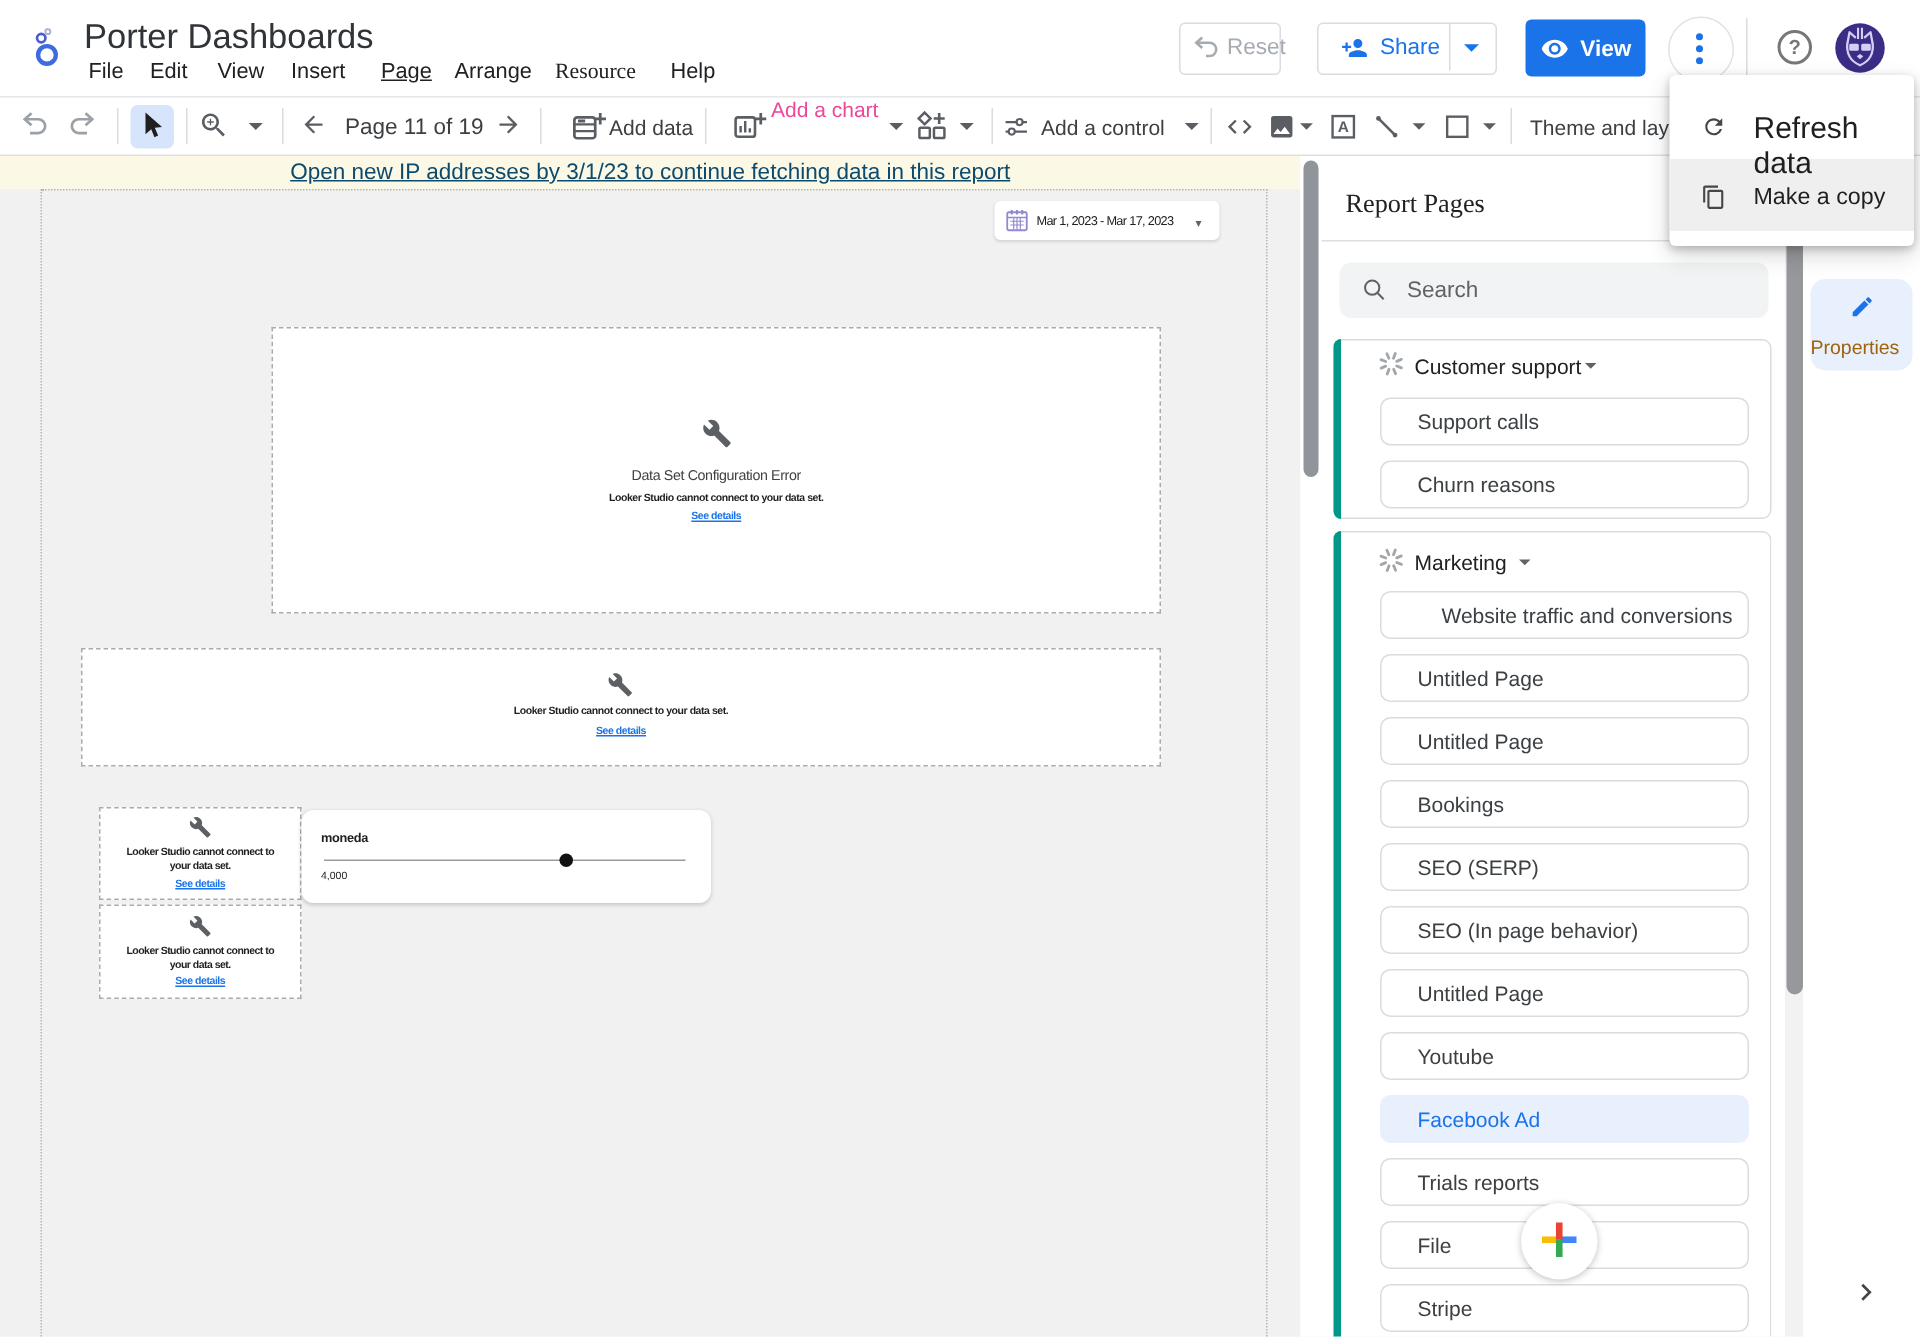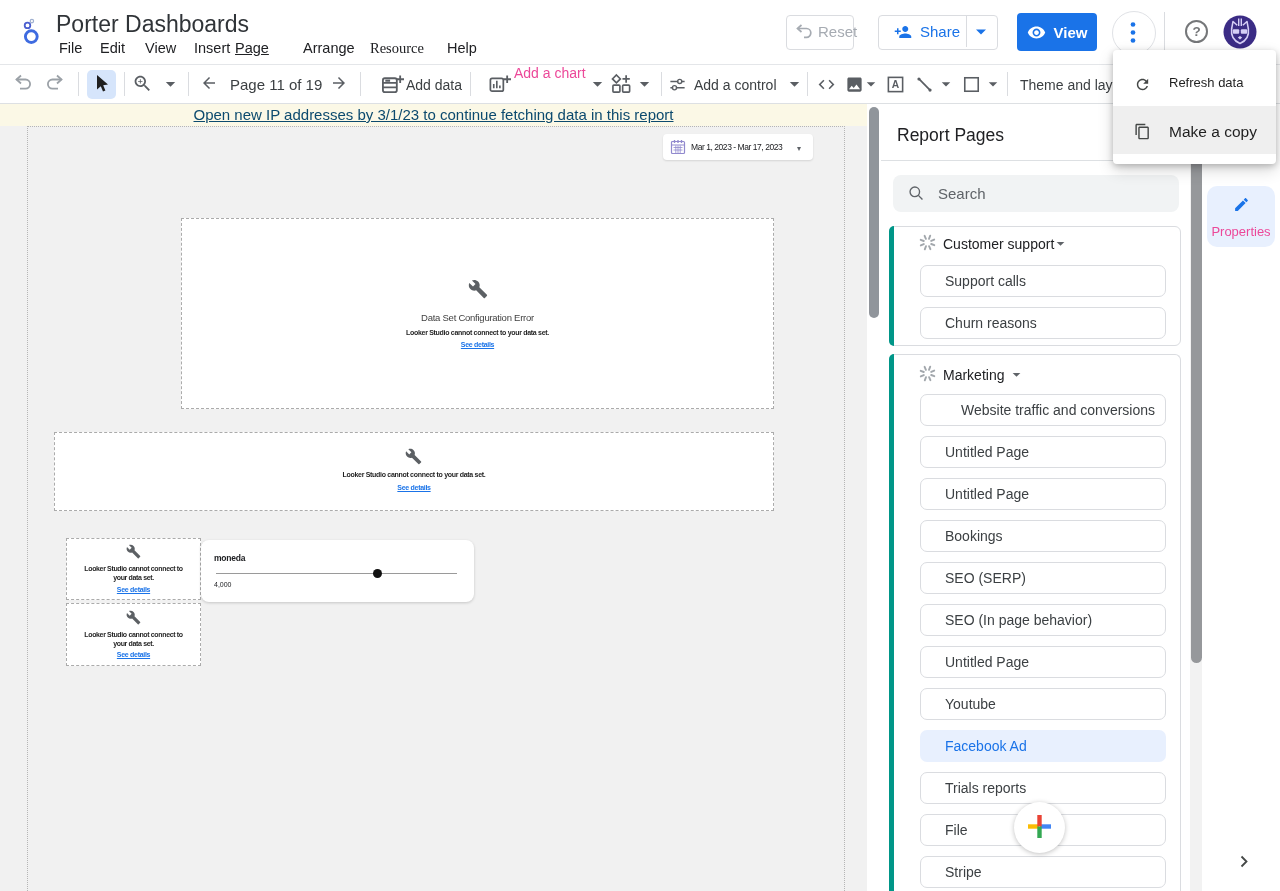--- a/index.html
+++ b/index.html
@@ -18,21 +18,21 @@
   <circle cx="13.9" cy="9.1" r="1.7" fill="none" stroke="#9fb0d0" stroke-width="1.2"></circle>
 </svg>
 
 <div class="a" style="left:56px;top:11px;font-size:23px;color:#303438;">Porter Dashboards</div>
 
 <div class="a" style="left:0;top:40px;height:18px;font-size:14.5px;color:#202124;">
   <span class="a" style="left:59px;">File</span>
   <span class="a" style="left:100px;">Edit</span>
   <span class="a" style="left:145px;">View</span>
   <span class="a" style="left:194px;">Insert</span>
-  <span class="a" style="left:235px;text-decoration:underline;">Page</span>
+  <span class="a" style="left:254px;text-decoration:underline;">Page</span>
   <span class="a" style="left:303px;">Arrange</span>
   <span class="a" style="left:370px;font-family:Liberation Serif, serif;">Resource</span>
   <span class="a" style="left:447px;">Help</span>
 </div>
 
 <div class="a" style="left:786px;top:15px;width:66px;height:33px;border:1px solid #dadce0;border-radius:4px;"></div>
 <svg class="a" style="left:796px;top:24px;" width="17" height="15" viewBox="0 0 17 15" fill="none" stroke="#a6abb2" stroke-width="1.7">
     <path d="M5.5 1 L1.5 4.5 L5.5 8"></path>
     <path d="M1.5 4.5 H10.5 A4.3 4.3 0 0 1 14.8 8.8 V9 A4.3 4.3 0 0 1 10.5 13.3 H8"></path>
   </svg>
@@ -235,21 +235,21 @@
 <div class="a" style="left:214px;top:581px;font-size:7px;color:#202124;">4,000</div>
 
 <div class="a" style="left:66px;top:603px;width:135px;height:63px;background:#fff;border:1px dashed #ababab;box-sizing:border-box;"></div>
 <svg class="a" style="left:126px;top:610px;" width="15" height="15" viewBox="0 0 24 24" fill="#5c6064">
     <path d="M22.7 19l-9.1-9.1c.9-2.3.4-5-1.5-6.9-2-2-5-2.4-7.4-1.3L9 6 6 9 1.6 4.7C.4 7.1.9 10.1 2.9 12.1c1.9 1.9 4.6 2.4 6.9 1.5l9.1 9.1c.4.4 1 .4 1.4 0l2.3-2.3c.5-.4.5-1.1.1-1.4z"></path>
   </svg>
 <div class="a" style="left:66px;top:631px;width:135px;text-align:center;font-size:7px;font-weight:bold;color:#1f1f1f;line-height:8.5px;letter-spacing:-0.35px;">Looker Studio cannot connect to<br>your data set.</div>
 <div class="a" style="left:66px;top:651px;width:135px;text-align:center;font-size:7px;font-weight:bold;letter-spacing:-0.3px;"><span style="color:#1a73e8;text-decoration:underline;">See details</span></div>
 
 <div class="a" style="left:881px;top:104px;width:399px;height:787px;background:#fff;"></div>
-<div class="a" style="left:897px;top:125px;font-size:17.5px;color:#202124;">Report Pages</div>
+<div class="a" style="left:897px;top:125px;font-size:17.5px;color:#202124;font-family:Liberation Serif, serif;">Report Pages</div>
 <div class="a" style="left:881px;top:160px;width:299px;height:1px;background:#dde0e3;"></div>
 
 <div class="a" style="left:893px;top:175px;width:286px;height:37px;background:#f1f3f4;border-radius:8px;"></div>
 <svg class="a" style="left:908px;top:185px;" width="17" height="17" viewBox="0 0 20 20" fill="none" stroke="#5f6368" stroke-width="1.6">
     <circle cx="8" cy="8" r="5.6"></circle>
     <path d="M12.2 12.2L17 17"></path>
   </svg>
 <div class="a" style="left:938px;top:185px;font-size:15px;color:#5f6368;">Search</div>
 
 <div class="a" style="left:889px;top:226px;width:292px;height:120px;border:1px solid #dadce0;border-radius:6px;box-sizing:border-box;"></div>
@@ -316,35 +316,35 @@
 <div class="a" style="left:945px;top:864px;font-size:14px;color:#3c4043;">Stripe</div>
 
 <div class="a" style="left:1190px;top:104px;width:12px;height:787px;background:#f2f2f2;"></div>
 <div class="a" style="left:1190.5px;top:108px;width:11px;height:555px;background:#96989b;border-radius:5.5px;"></div>
 
 <div class="a" style="left:1202px;top:104px;width:78px;height:787px;background:#fff;"></div>
 <div class="a" style="left:1207px;top:186px;width:68px;height:61px;background:#e8f0fe;border-radius:10px;"></div>
 <svg class="a" style="left:1233px;top:196px;" width="17" height="17" viewBox="0 0 24 24" fill="#1a73e8">
     <path d="M3 17.25V21h3.75L17.81 9.94l-3.75-3.75L3 17.25zM20.71 7.04c.39-.39.39-1.02 0-1.41l-2.34-2.34c-.39-.39-1.02-.39-1.41 0l-1.83 1.83 3.75 3.75 1.83-1.83z"></path>
   </svg>
-<div class="a" style="left:1207px;top:224px;width:68px;text-align:center;font-size:13px;color:#ec4899;">Properties</div>
+<div class="a" style="left:1207px;top:224px;width:68px;font-size:13px;color:#a16207;">Properties</div>
 <svg class="a" style="left:1238px;top:855px;" width="12" height="13" viewBox="0 0 12 13" fill="none" stroke="#444746" stroke-width="1.8">
     <path d="M3.5 1.5l5 5-5 5"></path>
   </svg>
 
 <div class="a" style="left:1014px;top:802px;width:51px;height:51px;background:#fff;border-radius:50%;box-shadow:0 1px 5px rgba(0,0,0,0.25);"></div>
 <svg class="a" style="left:1027px;top:814px;" width="25" height="25" viewBox="0 0 25 25">
   <rect x="1" y="10.3" width="11" height="4.4" fill="#fbbc04"></rect>
   <rect x="13" y="10.3" width="11" height="4.4" fill="#4285f4"></rect>
   <rect x="10.3" y="1" width="4.4" height="11.5" fill="#ea4335"></rect>
   <rect x="10.3" y="12.5" width="4.4" height="11.5" fill="#34a853"></rect>
 </svg>
 
 <div class="a" style="left:1113px;top:50px;width:163px;height:114px;background:#fff;border-radius:4px;box-shadow:0 2px 6px rgba(0,0,0,0.22), 0 6px 16px rgba(0,0,0,0.16);"></div>
 <div class="a" style="left:1113px;top:106px;width:163px;height:48px;background:#efefef;"></div>
 <svg class="a" style="left:1134px;top:76px;" width="17" height="17" viewBox="0 0 24 24" fill="#444746">
     <path d="M17.65 6.35C16.2 4.9 14.21 4 12 4c-4.42 0-7.99 3.58-7.99 8s3.57 8 7.99 8c3.73 0 6.84-2.55 7.73-6h-2.08c-.82 2.33-3.04 4-5.65 4-3.31 0-6-2.69-6-6s2.69-6 6-6c1.66 0 3.14.69 4.22 1.78L13 11h7V4l-2.35 2.35z"></path>
   </svg>
-<div class="a" style="left:1169px;top:75px;font-size:13px;color:#1f1f1f;">Refresh data</div>
+<div class="a" style="left:1169px;top:75px;font-size:20px;color:#1f1f1f;">Refresh data</div>
 <svg class="a" style="left:1134px;top:123px;" width="17" height="17" viewBox="0 0 24 24" fill="#444746">
     <path d="M16 1H4c-1.1 0-2 .9-2 2v14h2V3h12V1zm3 4H8c-1.1 0-2 .9-2 2v14c0 1.1.9 2 2 2h11c1.1 0 2-.9 2-2V7c0-1.1-.9-2-2-2zm0 16H8V7h11v14z"></path>
   </svg>
 <div class="a" style="left:1169px;top:123px;font-size:15.5px;color:#1f1f1f;">Make a copy</div>
 
 </body></html>

